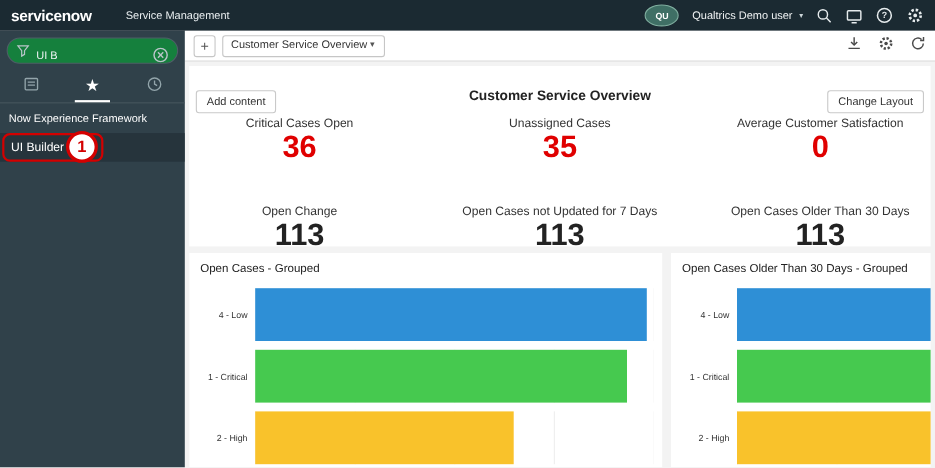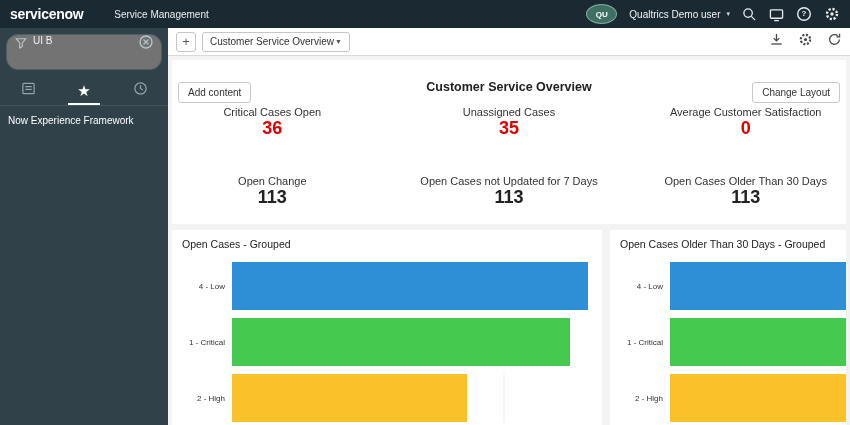--- a/index.html
+++ b/index.html
@@ -17,21 +17,21 @@
   .avatar { width:31px; height:20px; border-radius:50%; background:#3f6f65; border:1px solid #7fae9f; color:#fff; font-size:8px; font-weight:bold; display:flex; align-items:center; justify-content:center; }
   .user-name { font-size:10px; color:#f0f3f4; }
   .caret-sm { font-size:7px; color:#cdd6d9; margin-left:-6px; }
   .hdr-icon { color:#e6ebed; display:flex; align-items:center; cursor:pointer; }
   .hdr-icon svg { stroke:currentColor; fill:none; stroke-width:1.4; }
   .help-q { position:absolute; font-size:8px; font-weight:bold; width:16px; text-align:center; top:3px; left:0; }
   .help-wrap { position:relative; }
 
   
   .sidebar { background:#30414a; color:#dfe6e8; position:relative; overflow:hidden; }
-  .side-search { margin:6px; height:36px; border-radius:12px; background:#737373; border:1px solid #4d5e66; display:flex; align-items:flex-start; padding:0 8px; gap:6px; }
+  .side-search { margin:6px; height:24px; border-radius:12px; background:#15803d; border:1px solid #4d5e66; display:flex; align-items:flex-end; padding:0 8px; gap:6px; }
   .side-search svg { stroke:#b9c5c9; fill:none; stroke-width:1.3; flex-shrink:0; }
   .side-search input { flex:1; min-width:0; background:transparent; border:none; outline:none; color:#eef2f3; font-size:10px; font-family:inherit; }
   .clear-btn { display:flex; cursor:pointer; }
   .side-tabs { display:flex; height:30px; border-bottom:1px solid #46565d; }
   .side-tab { flex:1; display:flex; align-items:center; justify-content:center; color:#93a5ab; cursor:pointer; position:relative; }
   .side-tab svg { stroke:currentColor; fill:none; stroke-width:1.3; }
   .side-tab.active { color:#ffffff; }
   .side-tab.active::after { content:""; position:absolute; bottom:0; left:12px; right:12px; height:2px; background:#fff; }
   .star-glyph { font-size:15px; line-height:1; }
   .section-label { padding:9px 8px 7px; font-size:10px; color:#ffffff; }
@@ -51,21 +51,21 @@
 
   .content { flex:1; padding:4px; overflow:hidden; }
   .kpi-card { background:#fff; height:164px; position:relative; padding-top:6px; }
   .small-btn { position:absolute; top:22px; background:#fff; border:1px solid #c9c9c9; border-radius:3px; font-size:10px; color:#333; padding:4px 9px; cursor:pointer; font-family:inherit; }
   .add-content { left:6px; }
   .change-layout { right:6px; }
   .dash-title { text-align:center; margin-top:14px; font-size:12.5px; font-weight:bold; color:#222; }
   .kpi-grid { display:grid; grid-template-columns:repeat(3,1fr); row-gap:11px; margin-top:12px;gap:36px; }
   .kpi { text-align:center; }
   .kpi-label { font-size:11px; color:#333; }
-  .kpi-value { font-size:18px; font-weight:bold; margin-top:1px; line-height:1.1; }
+  .kpi-value { font-size:28px; font-weight:bold; margin-top:1px; line-height:1.1; }
 
   .charts { display:flex; gap:8px; margin-top:6px; overflow:hidden; }
   .chart-panel { flex:0 0 430px; background:#fff; padding:6px 8px; height:200px; }
   .chart-title { font-size:10.5px; color:#222; margin:2px 0 8px 2px; }
   .chart-row { display:flex; align-items:center; height:56px; }
   .chart-label { width:52px; flex-shrink:0; font-size:8px; color:#333; text-align:right; padding-right:7px; }
   .chart-track { flex:1; height:48px; position:relative;
      background-image:linear-gradient(to right, #ececec 1px, transparent 1px);
      background-size:25% 100%; }
   .chart-bar { height:100%; }
@@ -146,20 +146,26 @@
           <svg width="15" height="15" viewBox="0 0 16 16">
               <circle cx="8" cy="8" r="6"></circle>
               <path d="M8 4.5V8l2.5 1.5"></path>
             </svg>
         </span>
       </div>
     </div>
 
     <div class="section-label">Now Experience Framework</div>
 
+    <div class="side-item">
+      <span>UI Builder</span>
+      <span class="ext-link">↗</span>
+      <span class="ann-rect"></span>
+      <span class="ann-badge">1</span>
+    </div>
   </nav>
 
   <div class="main">
 
     <div class="dash-toolbar">
       <div class="plus-btn">+</div>
       <div class="dash-select">
         <span>Customer Service Overview</span>
         <span class="caret">▼</span>
       </div>

